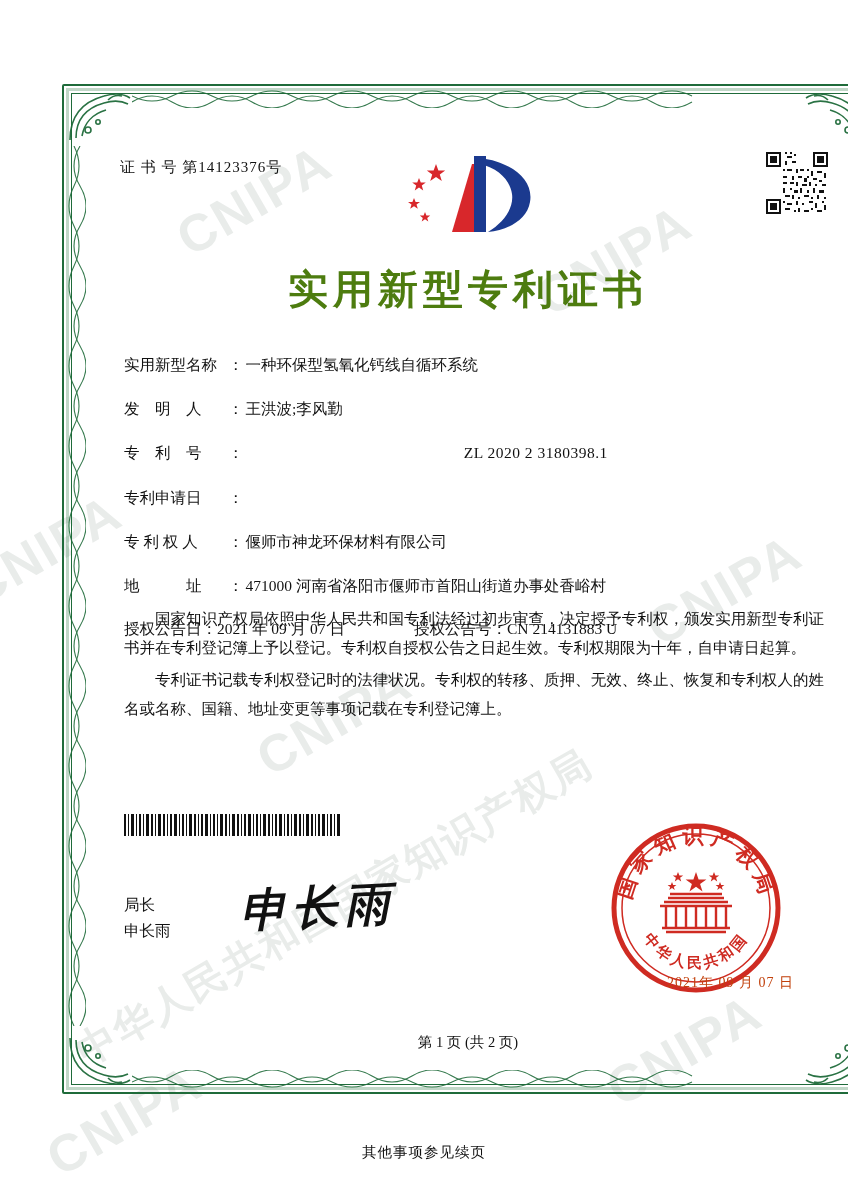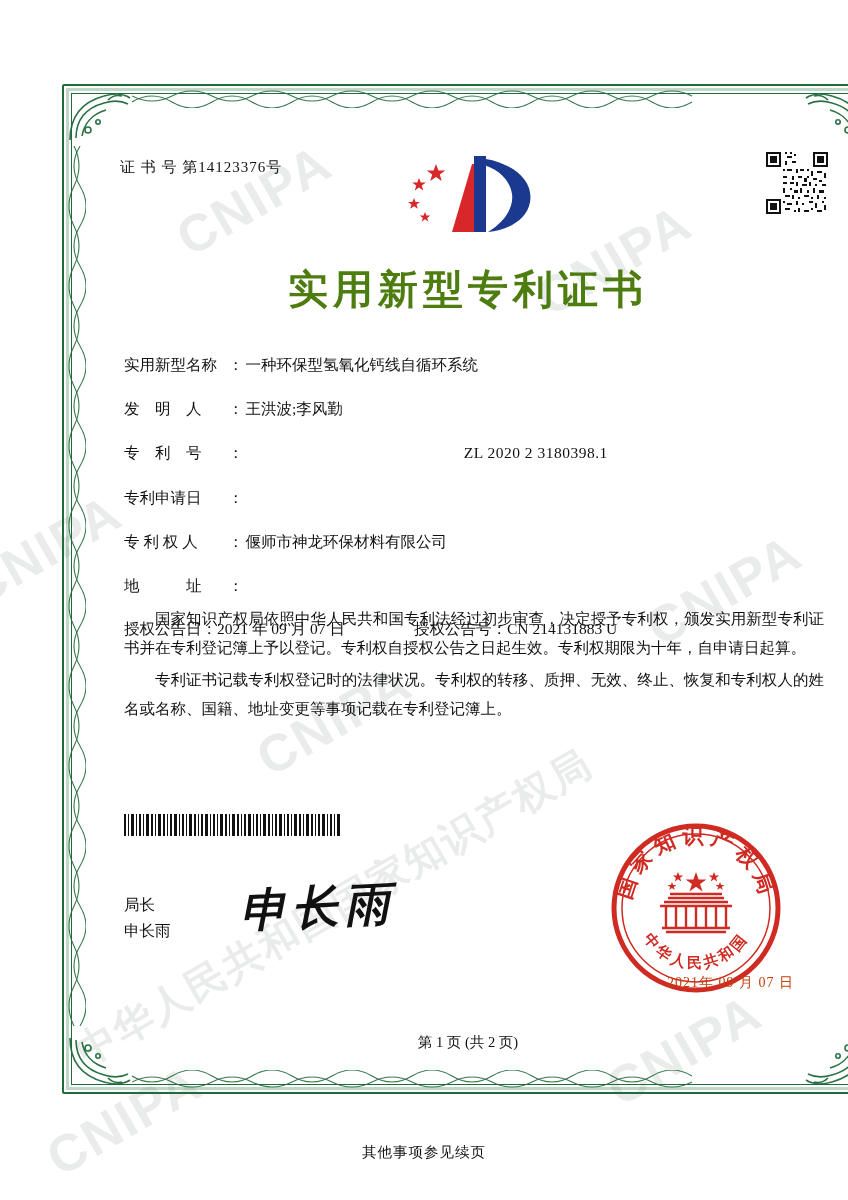--- a/index.html
+++ b/index.html
@@ -461,20 +461,21 @@
 
       <div class="field-row">
         <span class="f-label">专 利 权 人</span>
         <span class="f-colon">：</span>
         <span class="f-value">偃师市神龙环保材料有限公司</span>
       </div>
 
       <div class="field-row">
         <span class="f-label">地　　　址</span>
         <span class="f-colon">：</span>
+        <span class="f-value">471000 河南省洛阳市偃师市首阳山街道办事处香峪村</span>
       </div>
 
       <div class="grant-row">
         <span class="grant-left">
           <span>授权公告日</span><span>：</span><span>2021 年 09 月 07 日</span>
         </span>
         <span class="grant-right">
           <span>授权公告号</span><span>：</span><span>CN 214131883 U</span>
         </span>
       </div>

